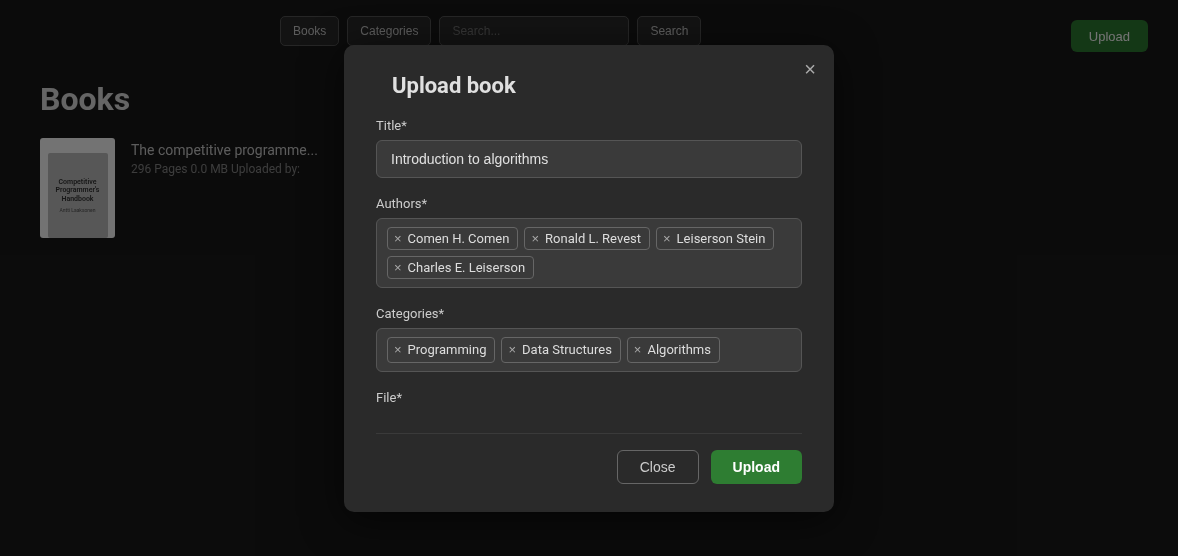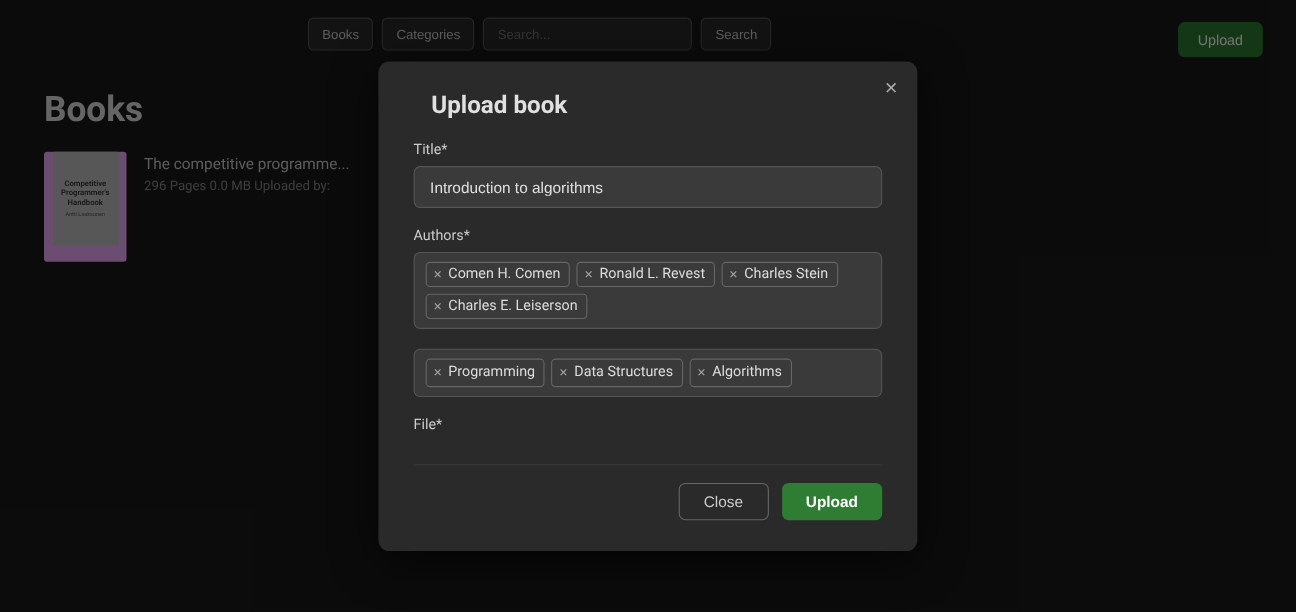--- a/index.html
+++ b/index.html
@@ -53,24 +53,24 @@
 
     .book-item {
       display: flex;
       align-items: flex-start;
       gap: 16px;
     }
 
     .book-cover {
       width: 75px;
       height: 100px;
-      background: #f0abfc;
+      background: #ffffff;
       border-radius: 3px;
       display: flex;
-      align-items: flex-start;
+      align-items: flex-end;
       justify-content: center;
       flex-shrink: 0;
     }
 
     .book-cover-inner {
       width: 60px;
       height: 85px;
       background: #c0c0c0;
       border-radius: 2px;
       display: flex;
@@ -342,30 +342,31 @@
         <span class="tag">
           <button class="tag-remove">×</button>
           <span>Comen H. Comen</span>
         </span>
         <span class="tag">
           <button class="tag-remove">×</button>
           <span>Ronald L. Revest</span>
         </span>
         <span class="tag">
           <button class="tag-remove">×</button>
-          <span>Charles Stein</span>
+          <span>Leiserson Stein</span>
         </span>
         <span class="tag">
           <button class="tag-remove">×</button>
           <span>Charles E. Leiserson</span>
         </span>
       </div>
     </div>
 
     <div class="form-field">
+      <label class="form-label">Categories*</label>
       <div class="tags-container">
         <span class="tag">
           <button class="tag-remove">×</button>
           <span>Programming</span>
         </span>
         <span class="tag">
           <button class="tag-remove">×</button>
           <span>Data Structures</span>
         </span>
         <span class="tag">

